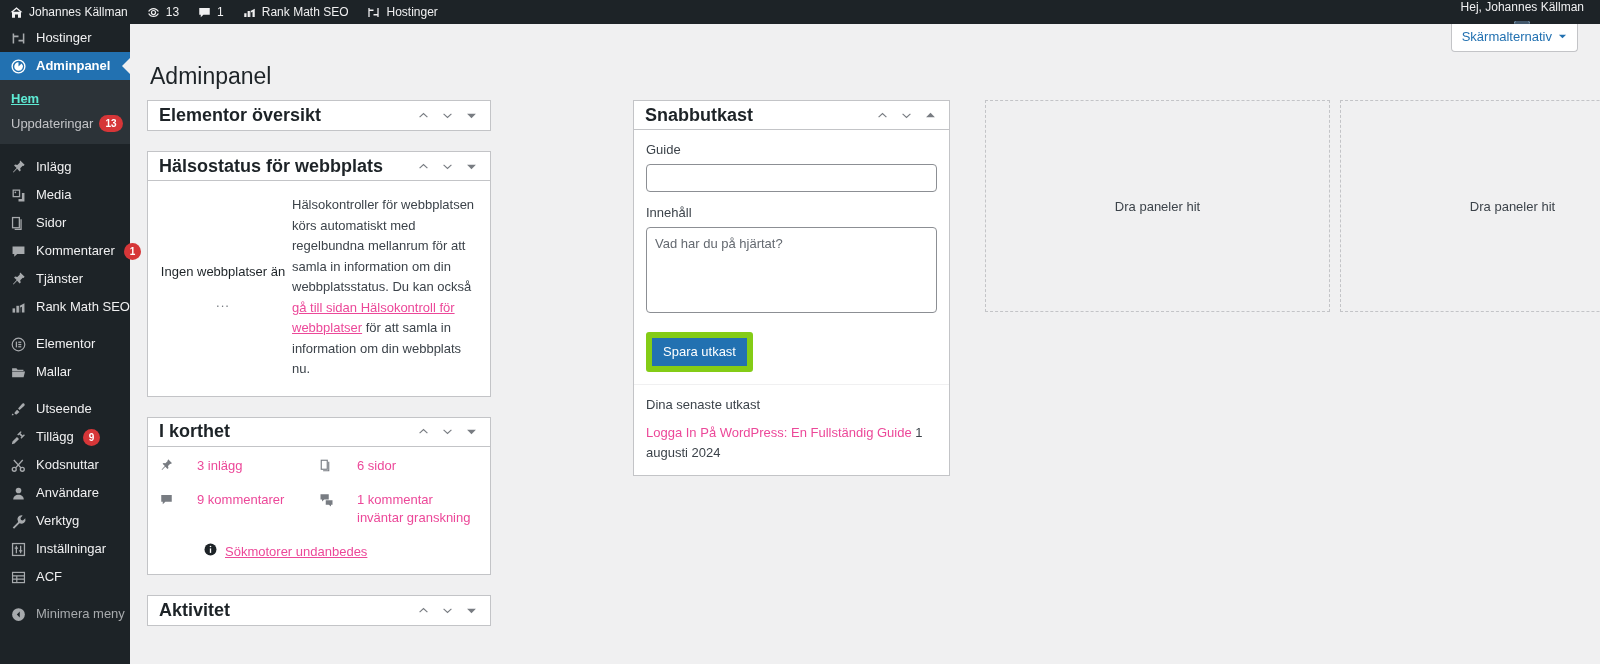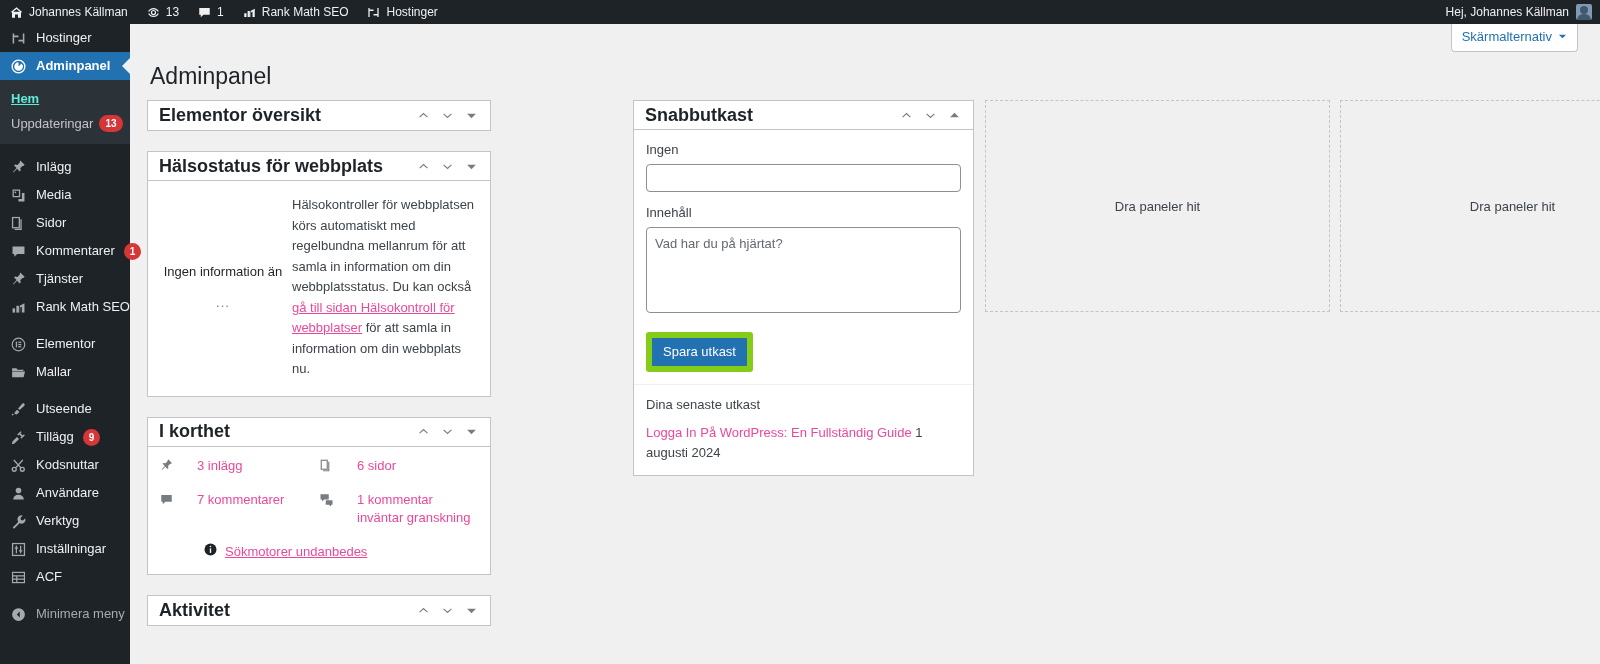--- a/index.html
+++ b/index.html
@@ -23,21 +23,21 @@
     z-index: 50;
   }
   .ab-item {
     display: flex; align-items: center; gap: 5px;
     height: 24px; padding: 0 9px;
     color: #f0f0f1; white-space: nowrap;
   }
   .ab-item svg { display: block; }
   .ab-spacer { flex: 1; }
   .ab-num { color: #f0f0f1; font-size: 12px; }
-  #ab-howdy { padding-right: 8px; gap: 7px; }
+  #ab-howdy { padding-right: 16px; gap: 7px; flex-direction: column; }
   .avatar {
     width: 16px; height: 16px; border-radius: 2px;
     background: #7d9bb5; position: relative; overflow: hidden;
     display: inline-block;
   }
   .avatar::after {
     content: ""; position: absolute; left: 4px; top: 2px;
     width: 8px; height: 8px; border-radius: 50%;
     background: #43586b;
   }
@@ -109,21 +109,21 @@
     line-height: 16px;
   }
   #page-title {
     position: absolute; left: 20px; top: 38px;
     font-size: 23px; font-weight: 400; color: #1d2327;
     line-height: 29px;
   }
 
   .col { position: absolute; top: 76px; }
   #col1 { left: 17px;  width: 344px; }
-  #col2 { left: 503px; width: 341px; }
+  #col2 { left: 503px; width: 317px; }
   #col3 { left: 855px; width: 345px; }
   #col4 { left: 1210px; width: 345px; }
 
   .postbox {
     background: #fff;
     border: 1px solid #c3c4c7;
     margin-bottom: 20px;
   }
   .pb-header {
     display: flex; align-items: center;
@@ -523,21 +523,21 @@
           </div>
           <div class="pb-btn">
             <svg width="11" height="11" viewBox="0 0 10 10" fill="currentColor">
                 <path d="M1 3.5h8L5 7.5z"></path>
               </svg>
           </div>
         </div>
       </div>
       <div class="health-wrap">
         <div class="health-left">
-          <div>Ingen information än</div>
+          <div>Ingen webbplatser än</div>
           <div class="health-dots">...</div>
         </div>
         <div class="health-right">
           <span>Hälsokontroller för webbplatsen körs automatiskt med regelbundna mellanrum för att samla in information om din webbplatsstatus. Du kan också </span><a class="u" href="#">gå till sidan Hälsokontroll för webbplatser</a><span> för att samla in information om din webbplats nu.</span>
         </div>
       </div>
     </div>
 
     <div class="postbox">
       <div class="pb-header">
@@ -577,21 +577,21 @@
               </svg>
           </span>
           <a href="#">6 sidor</a>
         </div>
         <div class="glance-item">
           <span class="g-ico">
             <svg width="15" height="15" viewBox="0 0 20 20" fill="currentColor">
                 <path d="M3 4h14v9H8.5L5 16.2V13H3V4z"></path>
               </svg>
           </span>
-          <a href="#">7 kommentarer</a>
+          <a href="#">9 kommentarer</a>
         </div>
         <div class="glance-item">
           <span class="g-ico">
             <svg width="15" height="15" viewBox="0 0 20 20" fill="currentColor">
                 <path d="M2 3h11v7H7l-3 2.6V10H2V3z"></path>
                 <path d="M9 11h9v6h-2v2.2L13 17H9v-6z"></path>
               </svg>
           </span>
           <a href="#">1 kommentar inväntar granskning</a>
         </div>
@@ -648,21 +648,21 @@
               </svg>
           </div>
           <div class="pb-btn">
             <svg width="11" height="11" viewBox="0 0 10 10" fill="currentColor">
                 <path d="M1 6.5h8L5 2.5z"></path>
               </svg>
           </div>
         </div>
       </div>
       <div class="pb-inside">
-        <label class="qd-label">Ingen</label>
+        <label class="qd-label">Guide</label>
         <input class="qd-input" type="text" value="" style="">
         <label class="qd-label">Innehåll</label>
         <textarea class="qd-textarea" placeholder="Vad har du på hjärtat?" style=""></textarea>
         <button class="btn-primary">Spara utkast</button>
       </div>
       <div class="drafts">
         <div class="drafts-title">Dina senaste utkast</div>
         <div class="draft-row">
           <a href="#">Logga In På WordPress: En Fullständig Guide</a>
           <span class="draft-date">1 augusti 2024</span>

